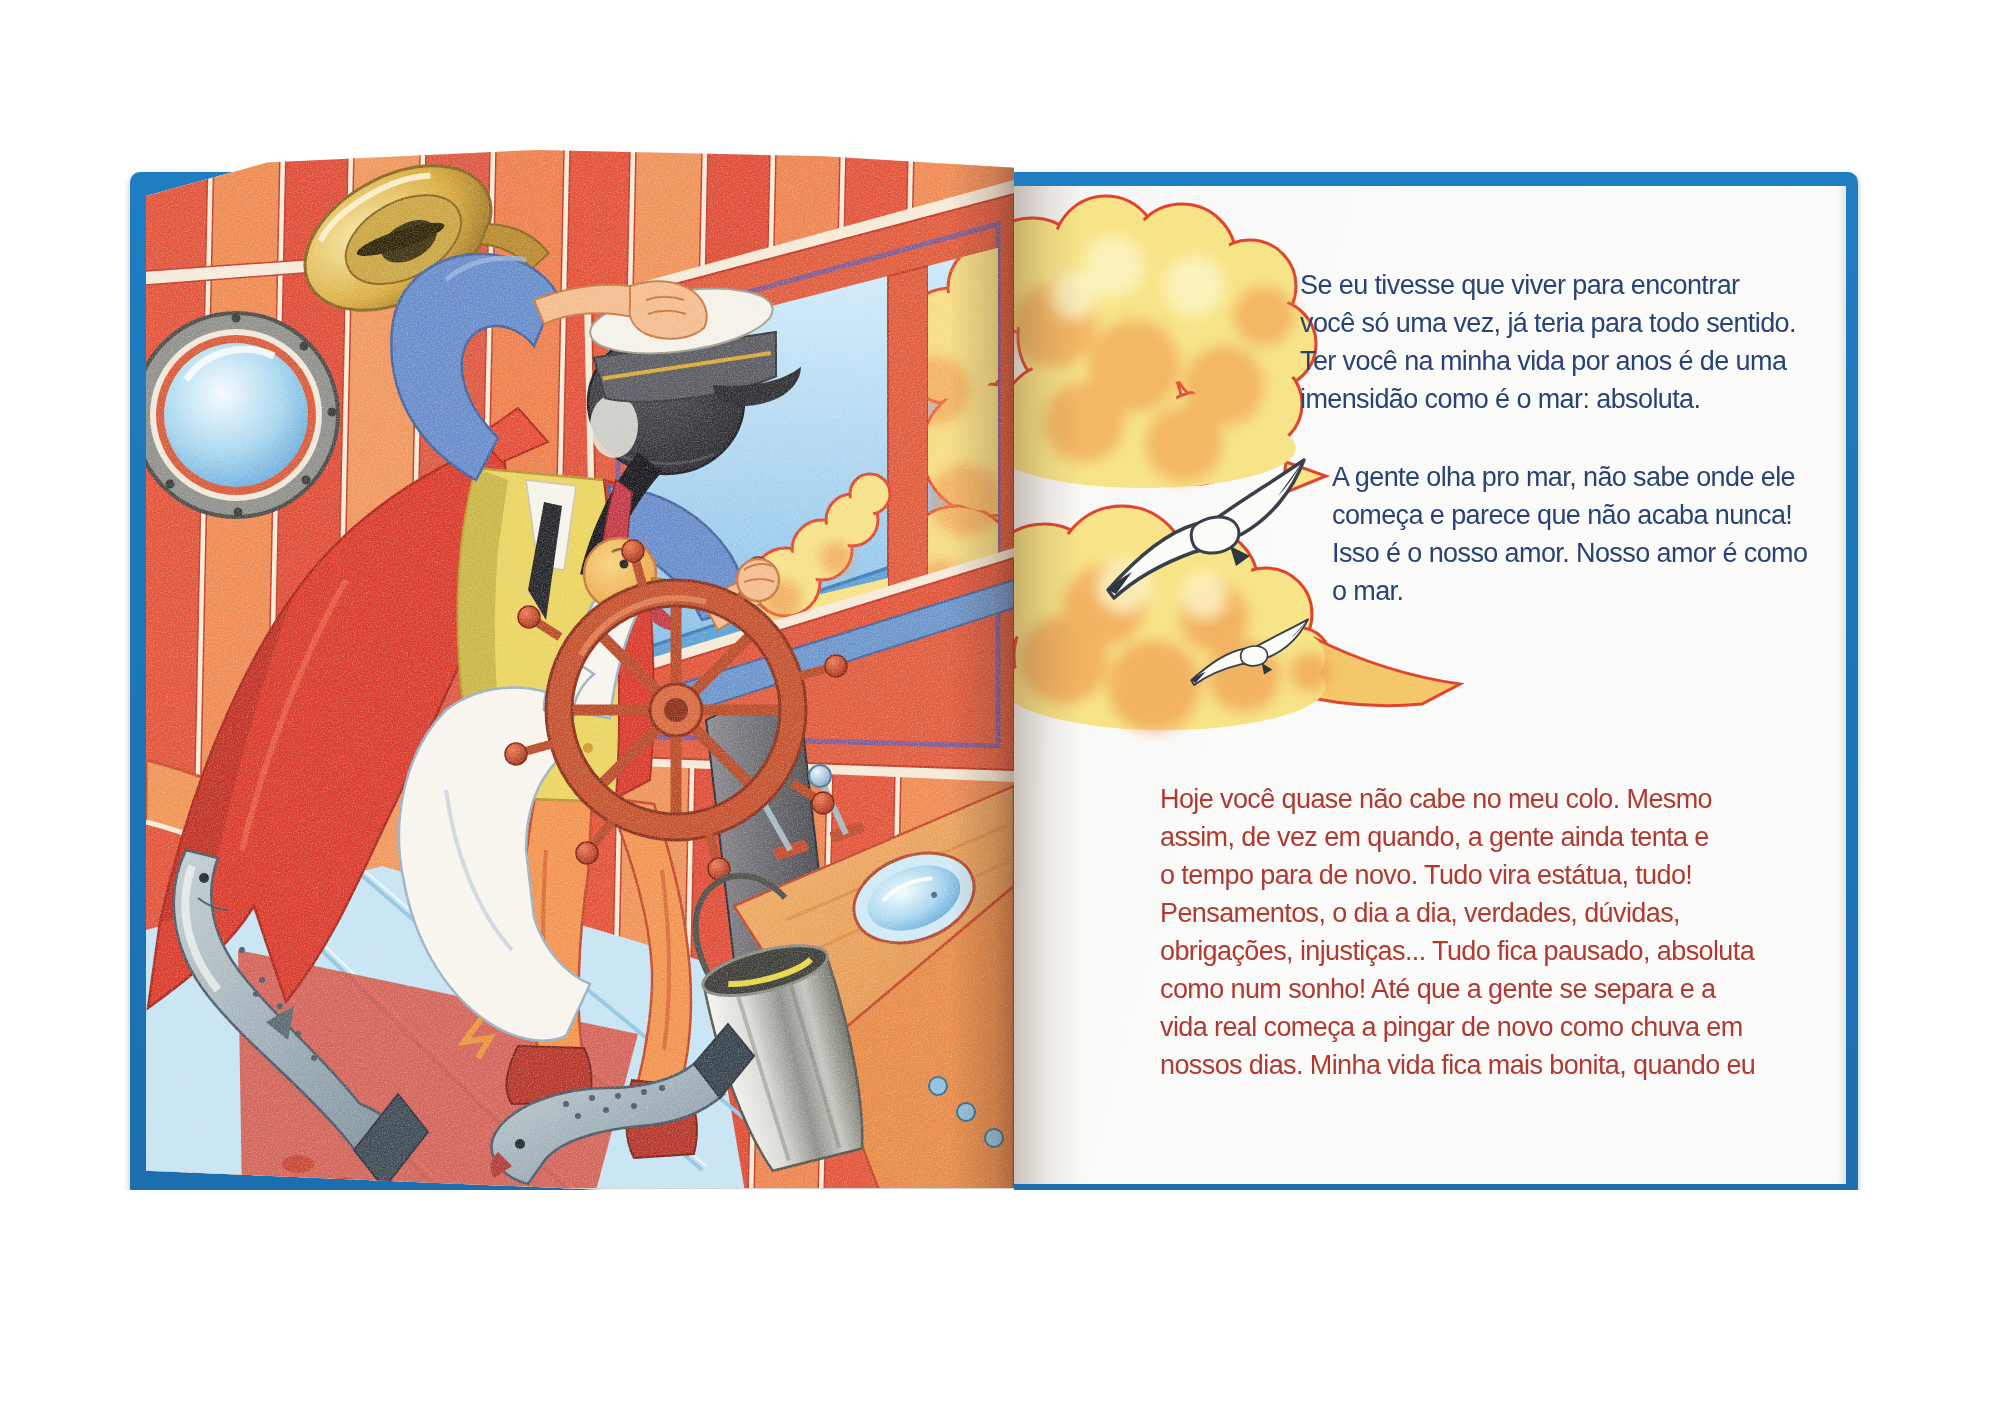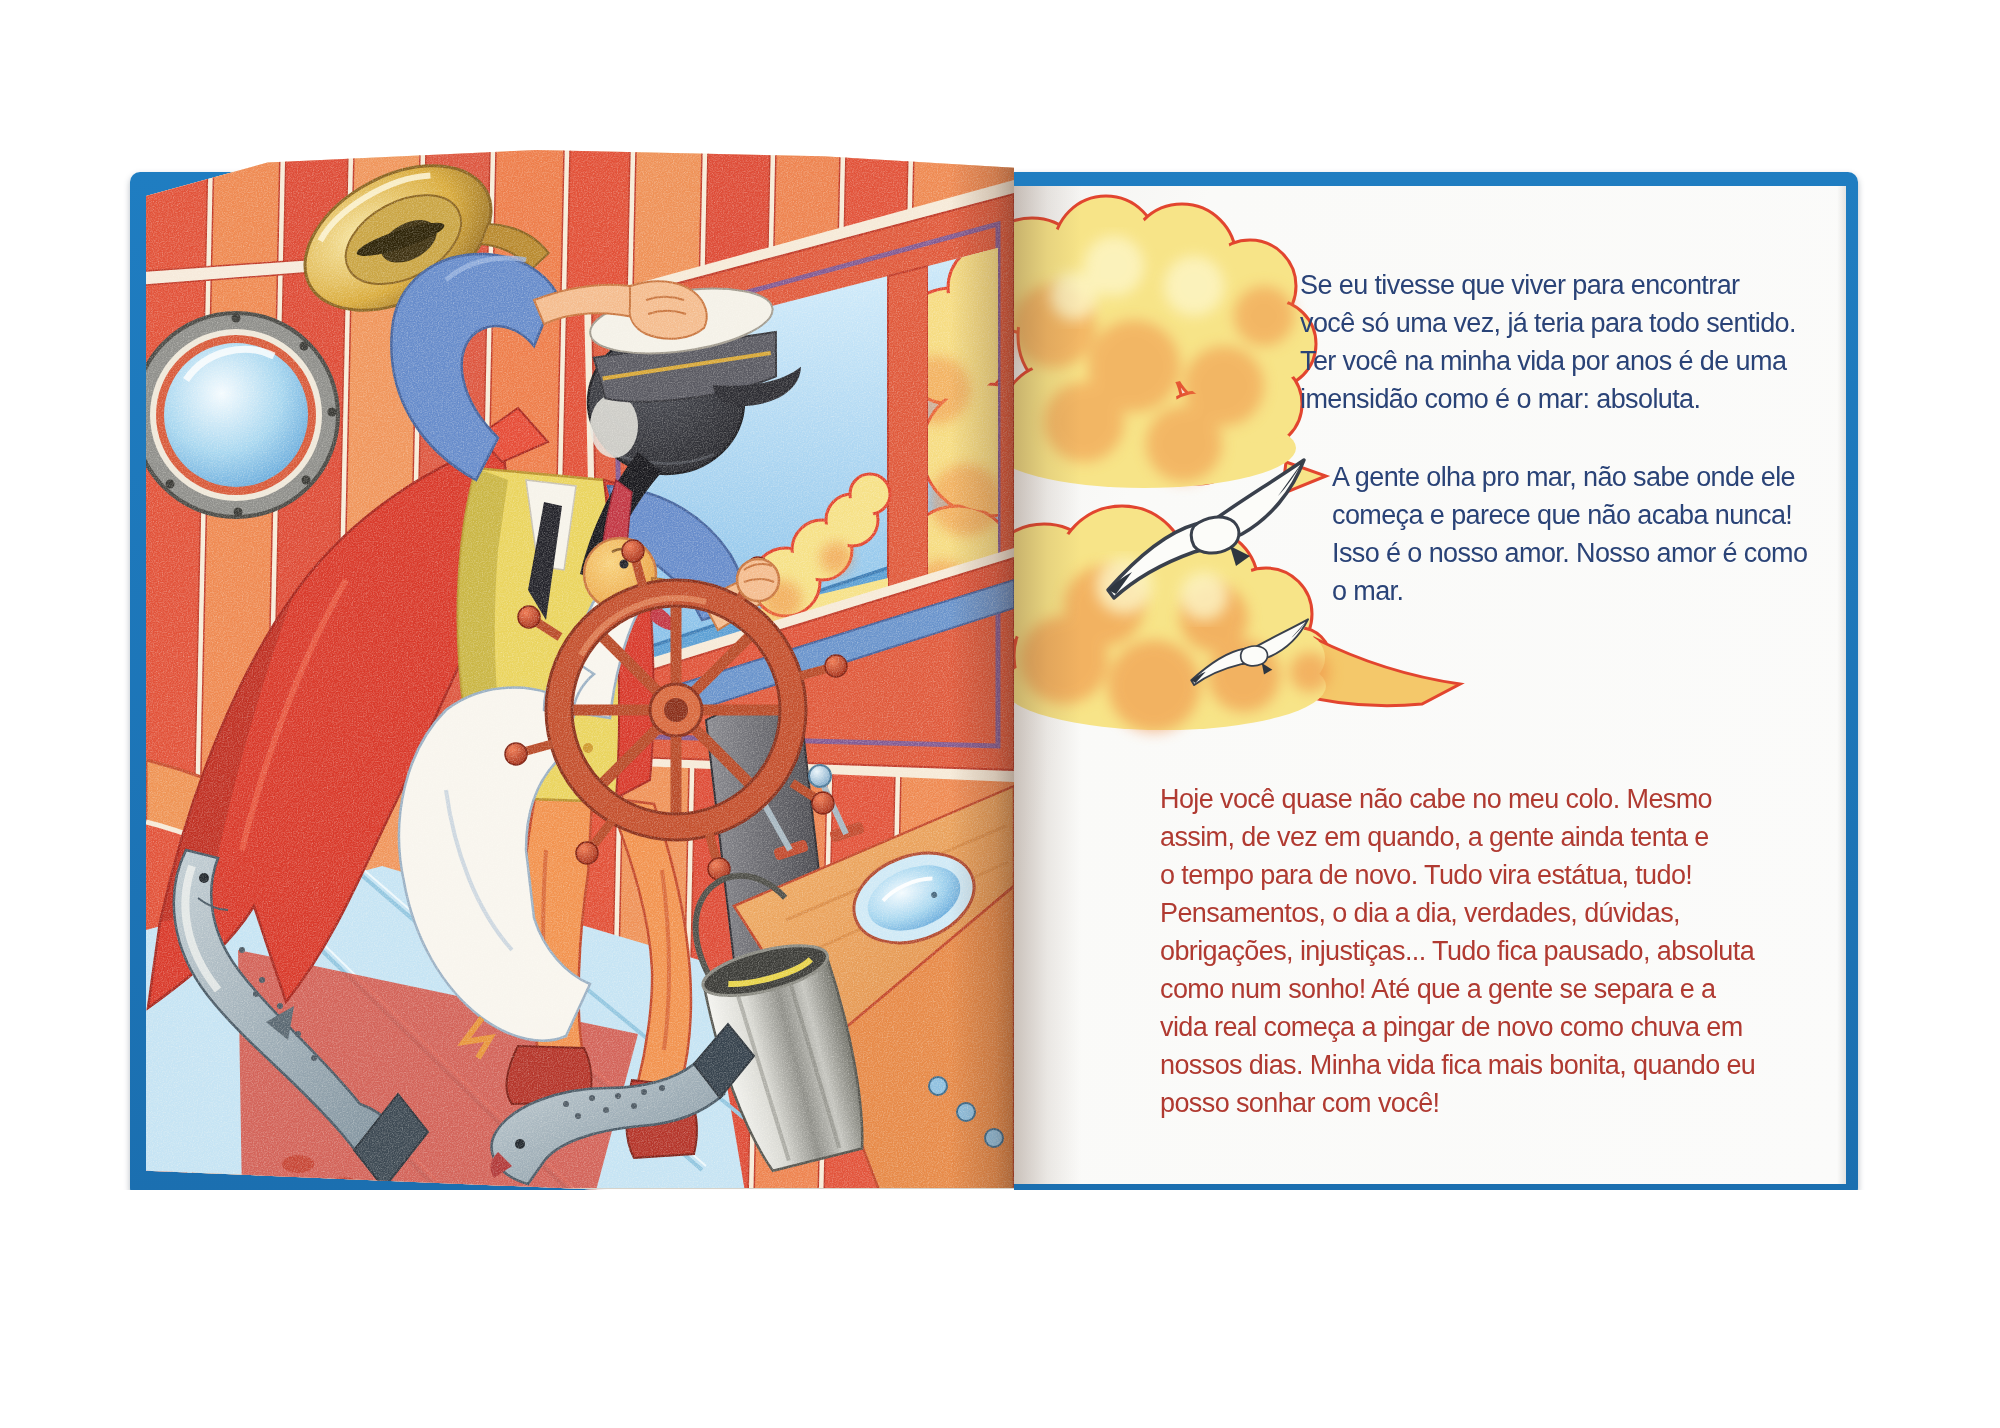--- a/index.html
+++ b/index.html
@@ -538,20 +538,19 @@
 
     <div class="para para-red" style="left:146px;top:594px;">
       <div class="line">Hoje você quase não cabe no meu colo. Mesmo</div>
       <div class="line">assim, de vez em quando, a gente ainda tenta e</div>
       <div class="line">o tempo para de novo. Tudo vira estátua, tudo!</div>
       <div class="line">Pensamentos, o dia a dia, verdades, dúvidas,</div>
       <div class="line">obrigações, injustiças... Tudo fica pausado, absoluta</div>
       <div class="line">como num sonho! Até que a gente se separa e a</div>
       <div class="line">vida real começa a pingar de novo como chuva em</div>
       <div class="line">nossos dias. Minha vida fica mais bonita, quando eu</div>
-      <div class="line">posso sonhar com você!</div>
     </div>
 
     <div class="gutter-right"></div>
     <div class="edge-right-page"></div>
   </div>
 
 </div>
 
 </body></html>

